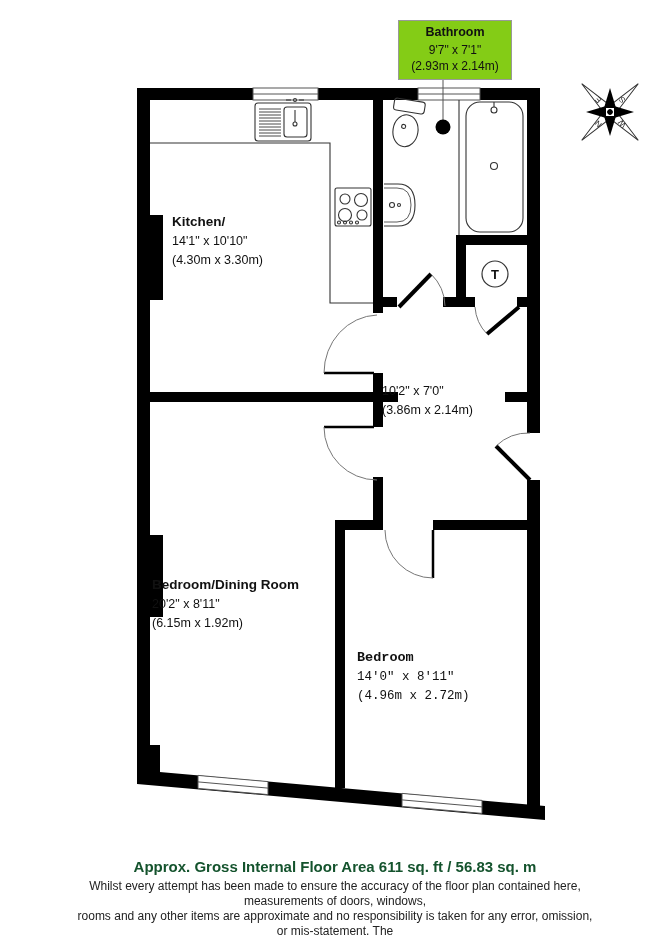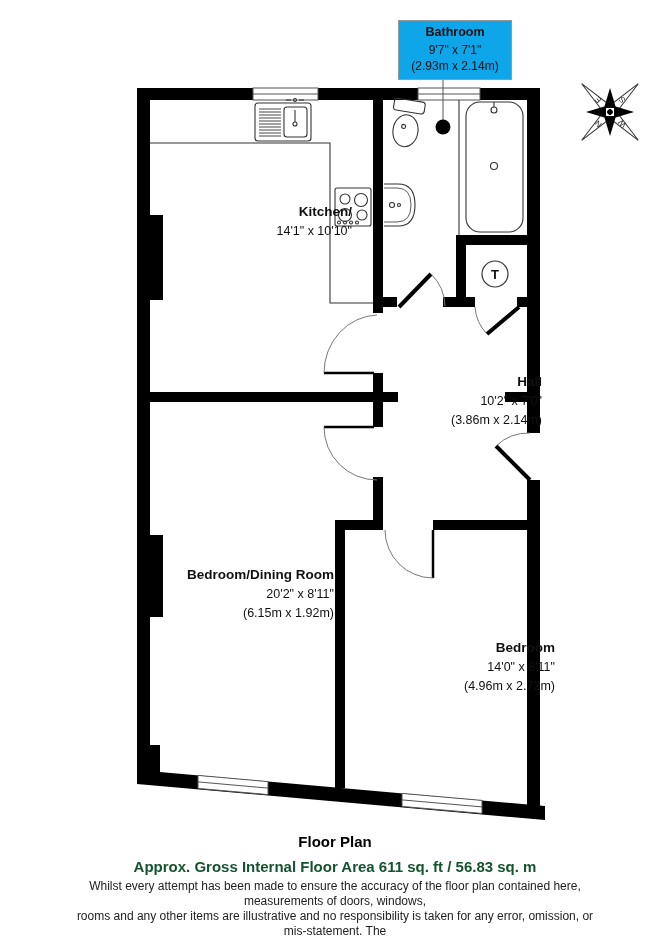--- a/index.html
+++ b/index.html
@@ -1,22 +1,22 @@
 <!DOCTYPE html>
 <html><head>
 <meta charset="utf-8">
 <style>
   html,body{margin:0;padding:0;background:#ffffff;}
   .page{position:relative;width:670px;height:948px;background:#fff;overflow:hidden;
         font-family:"Liberation Sans",sans-serif;color:#111;}
   .plan-svg{position:absolute;left:0;top:0;}
-  .room-label{position:absolute;text-align:right;line-height:1.5;}
+  .room-label{position:absolute;text-align:left;line-height:1.5;margin-top:10px;}
   .room-name{font-weight:bold;font-size:13.5px;color:#111;}
   .room-dims{font-size:12.5px;color:#111;}
-  .bath-label{position:absolute;left:398px;top:20px;width:112px;background:#0ea5e9;
+  .bath-label{position:absolute;left:398px;top:20px;width:112px;background:#84cc16;
               border:1px solid #999;text-align:center;padding:3px 0 4px 0;line-height:1.4;}
   .bath-label .room-name{font-size:12.5px;}
   .bath-label .room-dims{font-size:12px;}
   .footer-title{position:absolute;left:0;top:833px;width:670px;text-align:center;
                 font-weight:bold;font-size:15px;color:#000;}
   .footer-area{position:absolute;left:0;top:858px;width:670px;text-align:center;
                font-weight:bold;font-size:15px;color:#14532d;}
   .footer-disclaimer{position:absolute;left:75px;top:879px;width:520px;text-align:center;
                      font-size:12px;line-height:1.25;color:#222;}
 </style>
@@ -206,40 +206,39 @@
 
   <div class="bath-label">
     <div class="room-name">Bathroom</div>
     <div class="room-dims">9'7" x 7'1"</div>
     <div class="room-dims">(2.93m x 2.14m)</div>
   </div>
 
   <div class="room-label" style="left:172px;top:202px;width:180px;">
     <div class="room-name">Kitchen/</div>
     <div class="room-dims">14'1" x 10'10"</div>
+    <div class="room-dims">(4.30m x 3.30m)</div>
   </div>
 
   <div class="room-label" style="left:382px;top:372px;width:160px;">
-    <div class="room-name">Hall</div>
     <div class="room-dims">10'2" x 7'0"</div>
     <div class="room-dims">(3.86m x 2.14m)</div>
   </div>
 
   <div class="room-label" style="left:152px;top:565px;width:182px;">
     <div class="room-name">Bedroom/Dining Room</div>
     <div class="room-dims">20'2" x 8'11"</div>
     <div class="room-dims">(6.15m x 1.92m)</div>
   </div>
 
-  <div class="room-label" style="left:375px;top:638px;width:180px;">
+  <div class="room-label" style="left:357px;top:638px;width:180px;font-family:Liberation Mono, monospace;">
     <div class="room-name">Bedroom</div>
     <div class="room-dims">14'0" x 8'11"</div>
     <div class="room-dims">(4.96m x 2.72m)</div>
   </div>
 
-  <div class="footer-title">Floor Plan</div>
   <div class="footer-area">Approx. Gross Internal Floor Area 611 sq. ft / 56.83 sq. m</div>
   <div class="footer-disclaimer">
     <div>Whilst every attempt has been made to ensure the accuracy of the floor plan contained here, measurements of doors, windows,</div>
-    <div>rooms and any other items are illustrative and no responsibility is taken for any error, omission, or mis-statement. The</div>
+    <div>rooms and any other items are approximate and no responsibility is taken for any error, omission, or mis-statement. The</div>
   </div>
 
 </div>
 
 </body></html>

